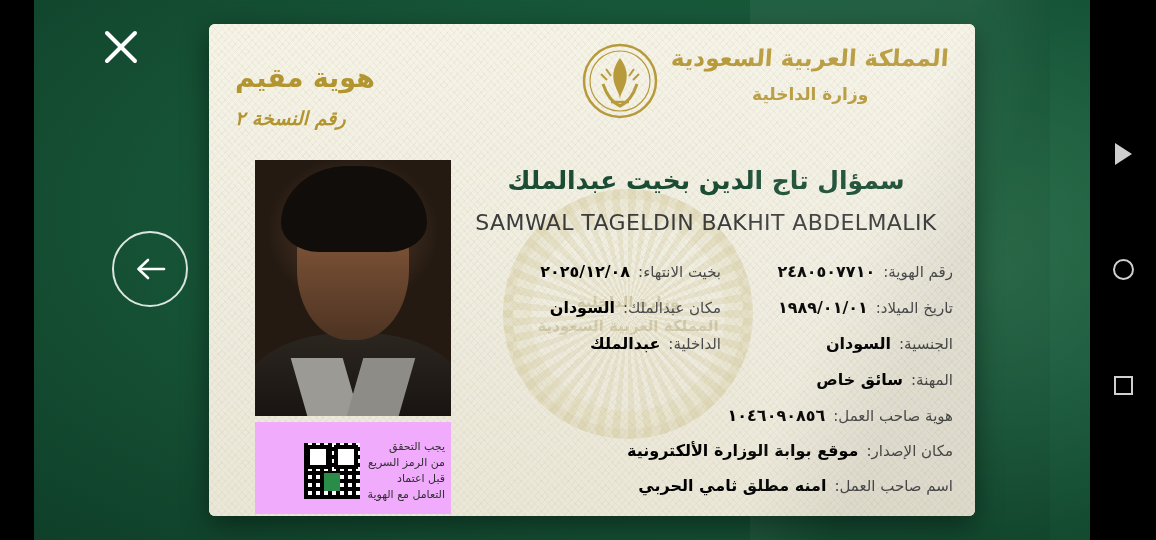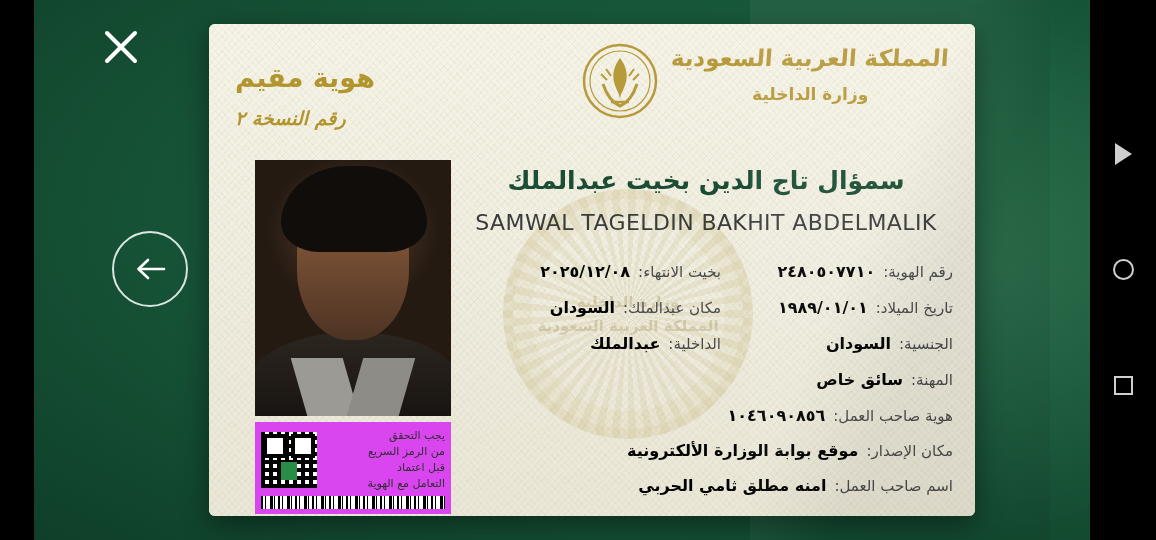--- a/index.html
+++ b/index.html
@@ -198,22 +198,22 @@
   .fcol { display: flex; align-items: baseline; gap: 8px; }
   .fcol.right { width: 232px; }
   .fcol.left { width: 250px; }
   .flabel { color: #4a4a4a; font-size: 15px; white-space: nowrap; }
   .fvalue { color: #000000; font-size: 16px; font-weight: bold; white-space: nowrap; }
   .frow-wide .fvalue { font-size: 16px; }
   .frow-wide { margin-bottom: 16px; }
   
   .qr-block {
     position: absolute; right: 524px; top: 398px; width: 196px; height: 92px;
-    background: #d946ef;
-    display: flex; flex-direction: column;
+    background: #f0abfc;
+    display: flex; 
   }
   .qr-row { display: flex; align-items: center; gap: 8px; padding: 6px 6px 0 6px; }
   .qr-img {
     width: 56px; height: 56px; flex: 0 0 56px;
     background:
       repeating-linear-gradient(90deg, #000 0 4px, #fff 4px 8px),
       repeating-linear-gradient(0deg, #000 0 4px, #fff 4px 8px);
     background-blend-mode: multiply;
     position: relative;
   }

